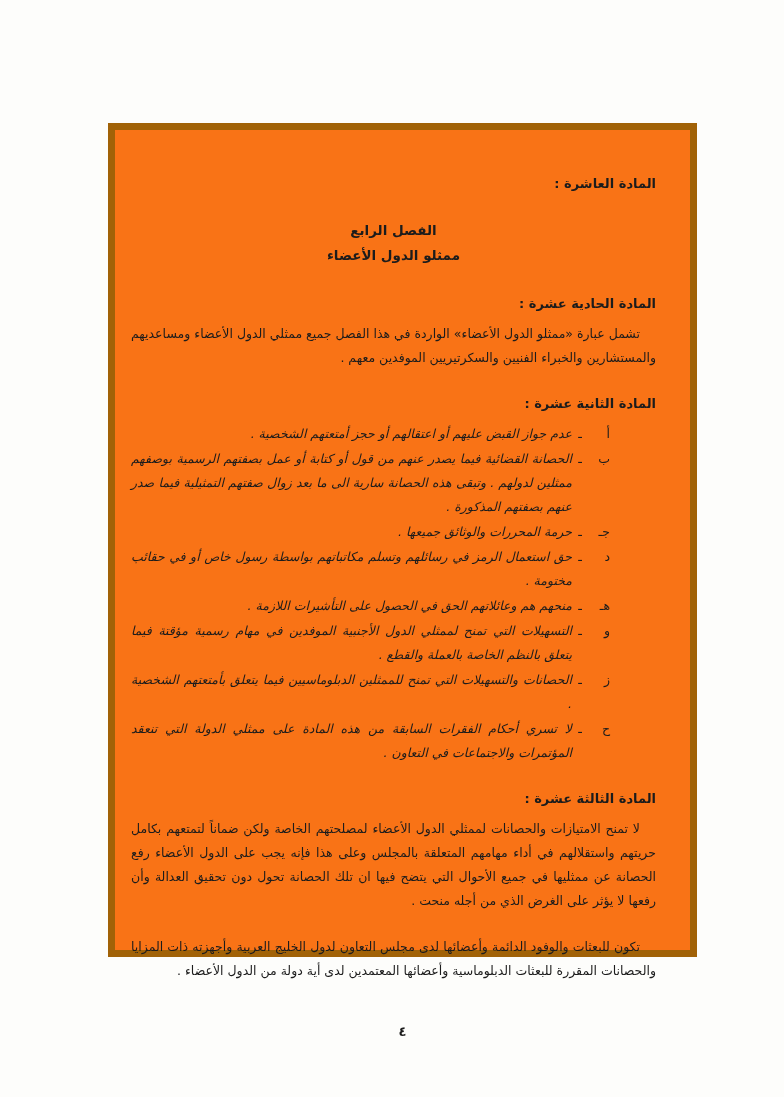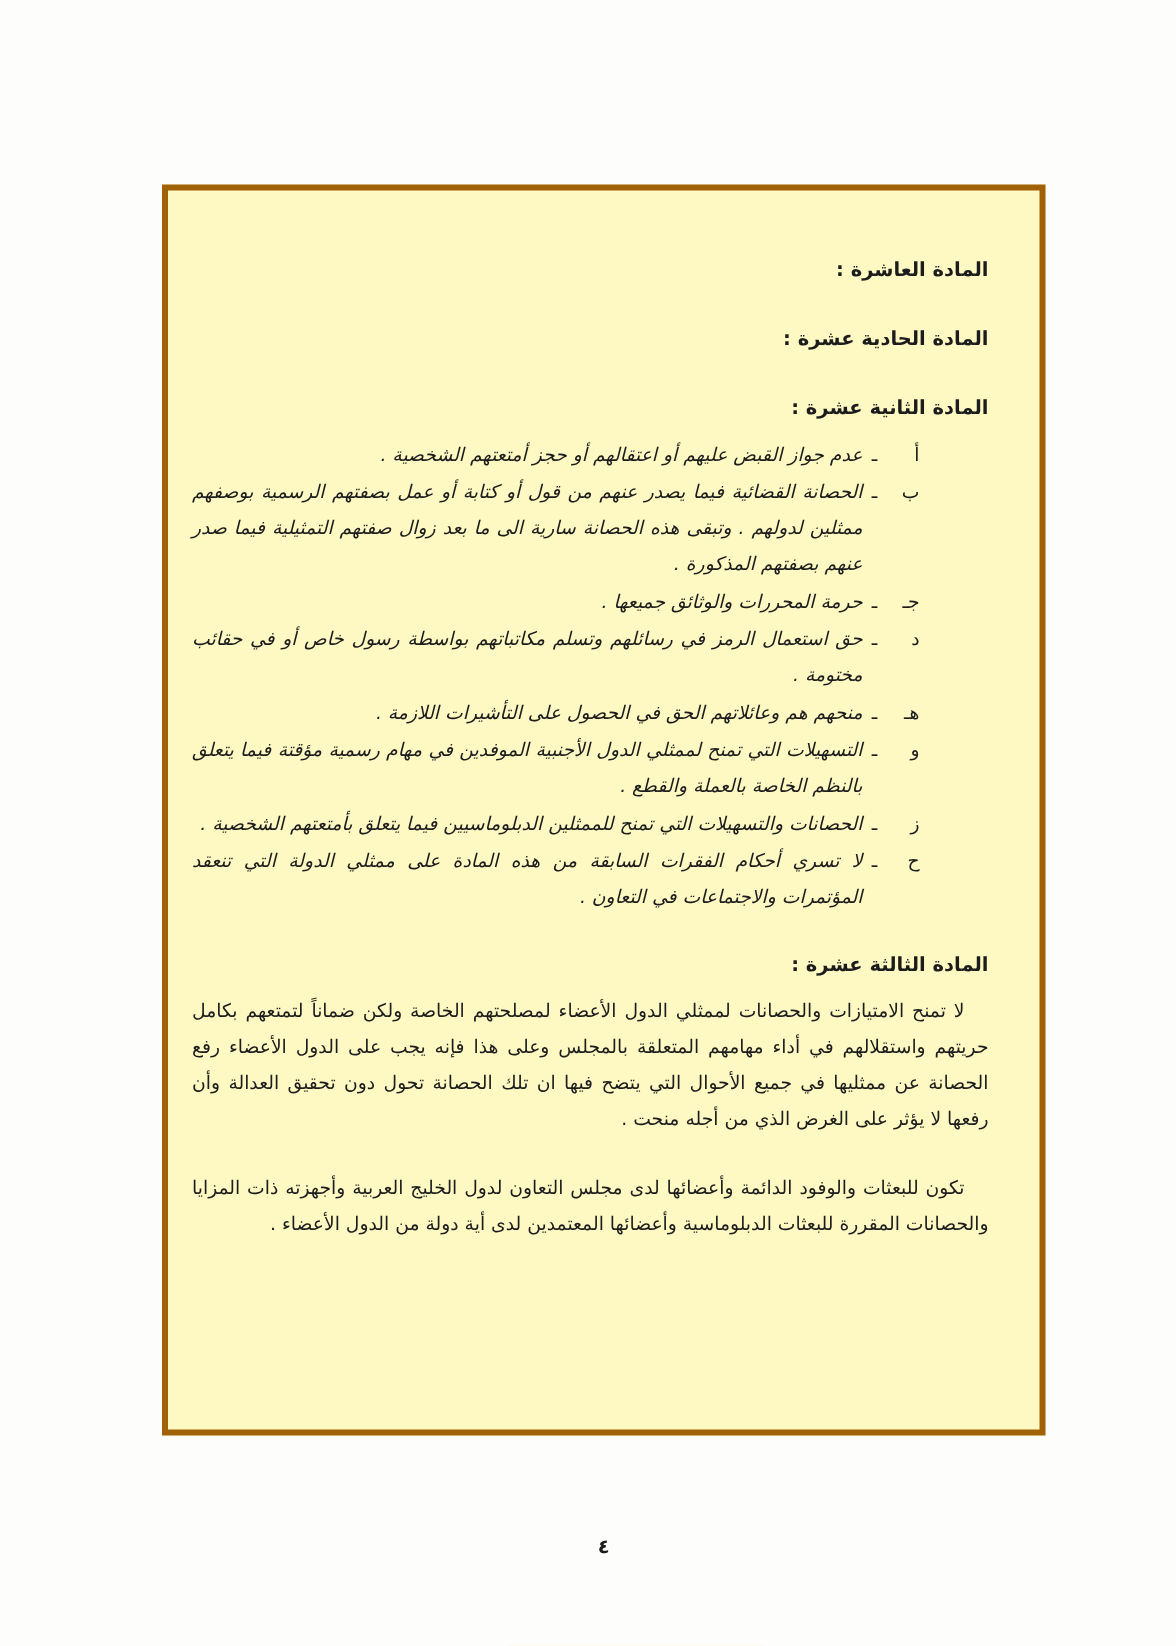--- a/index.html
+++ b/index.html
@@ -17,23 +17,23 @@
     width: 784px;
     height: 1097px;
     direction: rtl;
   }
   .frame {
     position: absolute;
     top: 123px;
     left: 108px;
     width: 589px;
     height: 834px;
-    border: 4px solid #a16207;
+    border: 7px solid #a16207;
     box-sizing: border-box;
-    background: #fef9c3;
+    background: #f97316;
   }
   .inner {
     padding: 42px 34px 0 16px;
     font-size: 12.5px;
     line-height: 24px;
   }
   .art-heading {
     font-weight: bold;
     font-size: 13px;
     text-align: right;
@@ -88,23 +88,28 @@
 <body>
 
 <div class="page">
   <div class="frame">
     <div class="inner">
 
       <div class="sec">
         <div class="art-heading">المادة العاشرة :</div>
       </div>
 
+      <div class="chapter">
+        <div>الفصل الرابع</div>
+        <div>ممثلو الدول الأعضاء</div>
+      </div>
 
       <div class="sec">
         <div class="art-heading">المادة الحادية عشرة :</div>
+        <p class="para">تشمل عبارة «ممثلو الدول الأعضاء» الواردة في هذا الفصل جميع ممثلي الدول الأعضاء ومساعديهم والمستشارين والخبراء الفنيين والسكرتيريين الموفدين معهم .</p>
       </div>
 
       <div class="sec">
         <div class="art-heading">المادة الثانية عشرة :</div>
         <div class="items">
           <div class="item">
             <span class="marker">أ</span>
             <span class="dash">ـ</span>
             <span class="itext">عدم جواز القبض عليهم أو اعتقالهم أو حجز أمتعتهم الشخصية .</span>
           </div>

